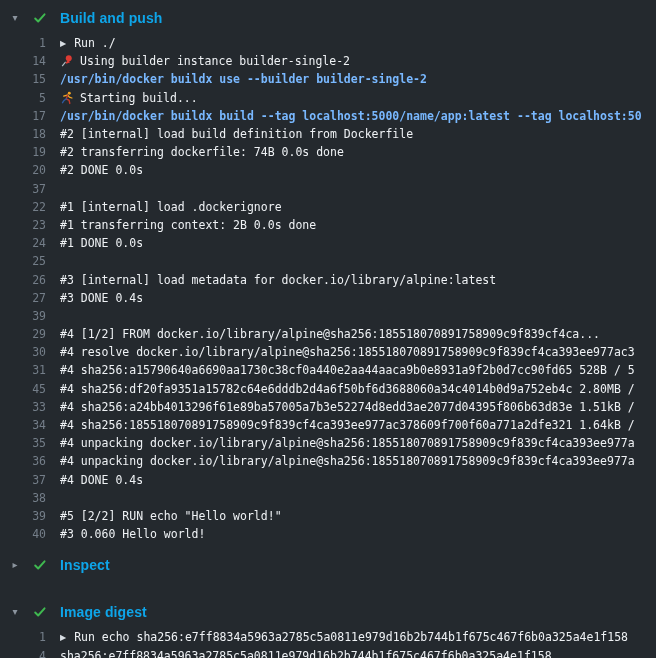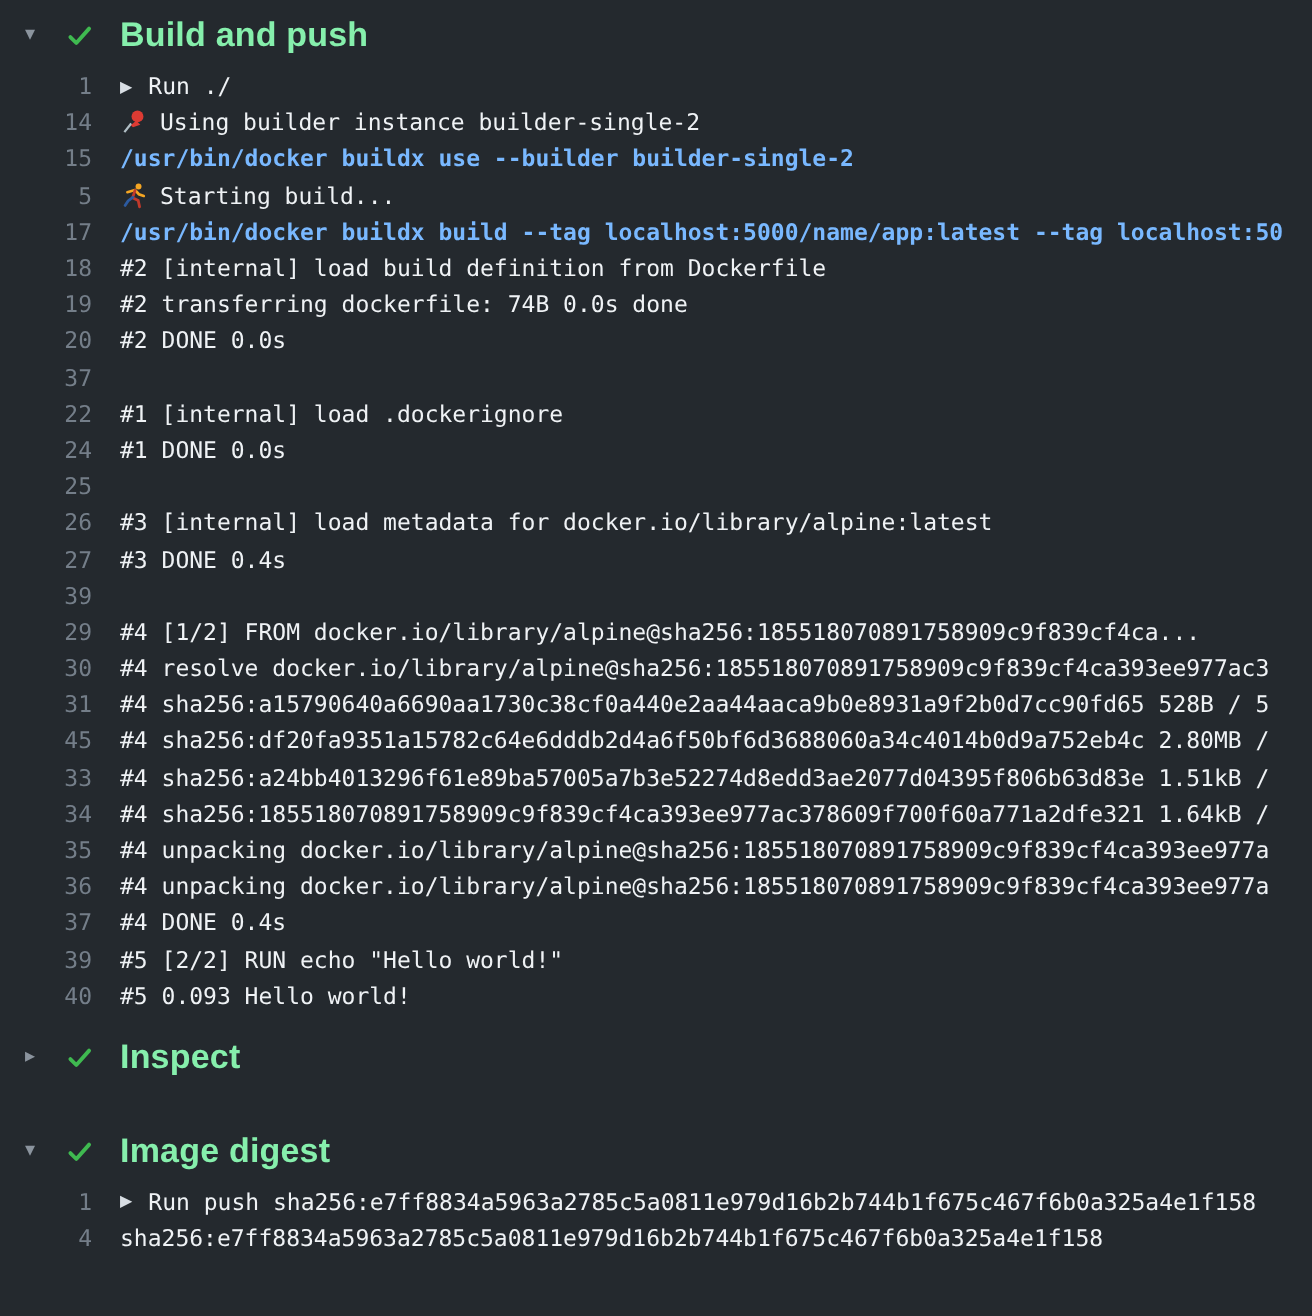--- a/index.html
+++ b/index.html
@@ -18,22 +18,22 @@
   .section:nth-child(2) { margin-top: 13px; }
   .section:nth-child(3) { margin-top: 29px; }
   .chevron {
     width: 12px; text-align: center;
     color: #8b949e; font-size: 10px; line-height: 10px;
     font-family: "DejaVu Sans", sans-serif;
   }
   .check { margin-left: 12px; display: inline-flex; }
   .title {
     margin-left: 13px;
-    font-weight: 700; font-size: 17px;
-    color: #86efac; letter-spacing: 0.1px;
+    font-weight: 700; font-size: 14px;
+    color: #0ea5e9; letter-spacing: 0.1px;
   }
   .lines { margin-top: 7px; }
   .line {
     display: flex; align-items: center;
     height: 18.2px;
     font-family: "DejaVu Sans Mono", monospace;
     font-size: 11.5px;
     white-space: pre; overflow: hidden;
   }
   .num {
@@ -85,36 +85,38 @@
                 <path d="M4.2 5.8l4.4-1.2 2.2 2.4 2.8 1" stroke="#f5a623" stroke-width="1.5" fill="none" stroke-linecap="round"></path>
                 <path d="M8.6 4.8l-1.4 4.2 3.2 1.6.8 3.6" stroke="#c0392b" stroke-width="1.6" fill="none" stroke-linecap="round"></path>
                 <path d="M7.3 8.8l-2.7 2-1.7 2.6" stroke="#2c5aa0" stroke-width="1.6" fill="none" stroke-linecap="round"></path>
               </svg></span><span class="txt">Starting build...</span></span></div>
         <div class="line blue"><span class="num">17</span><span class="content"><span class="txt">/usr/bin/docker buildx build --tag localhost:5000/name/app:latest --tag localhost:50</span></span></div>
         <div class="line"><span class="num">18</span><span class="content"><span class="txt">#2 [internal] load build definition from Dockerfile</span></span></div>
         <div class="line"><span class="num">19</span><span class="content"><span class="txt">#2 transferring dockerfile: 74B 0.0s done</span></span></div>
         <div class="line"><span class="num">20</span><span class="content"><span class="txt">#2 DONE 0.0s</span></span></div>
         <div class="line"><span class="num">37</span><span class="content"><span class="txt"></span></span></div>
         <div class="line"><span class="num">22</span><span class="content"><span class="txt">#1 [internal] load .dockerignore</span></span></div>
+        <div class="line"><span class="num">23</span><span class="content"><span class="txt">#1 transferring context: 2B 0.0s done</span></span></div>
         <div class="line"><span class="num">24</span><span class="content"><span class="txt">#1 DONE 0.0s</span></span></div>
         <div class="line"><span class="num">25</span><span class="content"><span class="txt"></span></span></div>
         <div class="line"><span class="num">26</span><span class="content"><span class="txt">#3 [internal] load metadata for docker.io/library/alpine:latest</span></span></div>
         <div class="line"><span class="num">27</span><span class="content"><span class="txt">#3 DONE 0.4s</span></span></div>
         <div class="line"><span class="num">39</span><span class="content"><span class="txt"></span></span></div>
         <div class="line"><span class="num">29</span><span class="content"><span class="txt">#4 [1/2] FROM docker.io/library/alpine@sha256:185518070891758909c9f839cf4ca...</span></span></div>
         <div class="line"><span class="num">30</span><span class="content"><span class="txt">#4 resolve docker.io/library/alpine@sha256:185518070891758909c9f839cf4ca393ee977ac3</span></span></div>
         <div class="line"><span class="num">31</span><span class="content"><span class="txt">#4 sha256:a15790640a6690aa1730c38cf0a440e2aa44aaca9b0e8931a9f2b0d7cc90fd65 528B / 5</span></span></div>
         <div class="line"><span class="num">45</span><span class="content"><span class="txt">#4 sha256:df20fa9351a15782c64e6dddb2d4a6f50bf6d3688060a34c4014b0d9a752eb4c 2.80MB /</span></span></div>
         <div class="line"><span class="num">33</span><span class="content"><span class="txt">#4 sha256:a24bb4013296f61e89ba57005a7b3e52274d8edd3ae2077d04395f806b63d83e 1.51kB /</span></span></div>
         <div class="line"><span class="num">34</span><span class="content"><span class="txt">#4 sha256:185518070891758909c9f839cf4ca393ee977ac378609f700f60a771a2dfe321 1.64kB /</span></span></div>
         <div class="line"><span class="num">35</span><span class="content"><span class="txt">#4 unpacking docker.io/library/alpine@sha256:185518070891758909c9f839cf4ca393ee977a</span></span></div>
         <div class="line"><span class="num">36</span><span class="content"><span class="txt">#4 unpacking docker.io/library/alpine@sha256:185518070891758909c9f839cf4ca393ee977a</span></span></div>
         <div class="line"><span class="num">37</span><span class="content"><span class="txt">#4 DONE 0.4s</span></span></div>
+        <div class="line"><span class="num">38</span><span class="content"><span class="txt"></span></span></div>
         <div class="line"><span class="num">39</span><span class="content"><span class="txt">#5 [2/2] RUN echo "Hello world!"</span></span></div>
-        <div class="line"><span class="num">40</span><span class="content"><span class="txt">#5 0.093 Hello world!</span></span></div>
+        <div class="line"><span class="num">40</span><span class="content"><span class="txt">#3 0.060 Hello world!</span></span></div>
       </div>
     </div>
     <div class="section">
       <div class="section-header">
         <span class="chevron">▸</span>
         <span class="check">
           <svg width="14" height="14" viewBox="0 0 16 16">
             <path fill="none" stroke="#3fb950" stroke-width="2.2" stroke-linecap="round" stroke-linejoin="round" d="M2.5 8.6l3.4 3.4 7.3-8.2"></path>
           </svg>
         </span>
@@ -125,17 +127,17 @@
       <div class="section-header">
         <span class="chevron">▾</span>
         <span class="check">
           <svg width="14" height="14" viewBox="0 0 16 16">
             <path fill="none" stroke="#3fb950" stroke-width="2.2" stroke-linecap="round" stroke-linejoin="round" d="M2.5 8.6l3.4 3.4 7.3-8.2"></path>
           </svg>
         </span>
         <span class="title">Image digest</span>
       </div>
       <div class="lines">
-        <div class="line"><span class="num">1</span><span class="content"><span class="expander">▶</span><span class="txt">Run push sha256:e7ff8834a5963a2785c5a0811e979d16b2b744b1f675c467f6b0a325a4e1f158</span></span></div>
+        <div class="line"><span class="num">1</span><span class="content"><span class="expander">▶</span><span class="txt">Run echo sha256:e7ff8834a5963a2785c5a0811e979d16b2b744b1f675c467f6b0a325a4e1f158</span></span></div>
         <div class="line"><span class="num">4</span><span class="content"><span class="txt">sha256:e7ff8834a5963a2785c5a0811e979d16b2b744b1f675c467f6b0a325a4e1f158</span></span></div>
       </div>
     </div>
   </div>
 
 </body></html>

